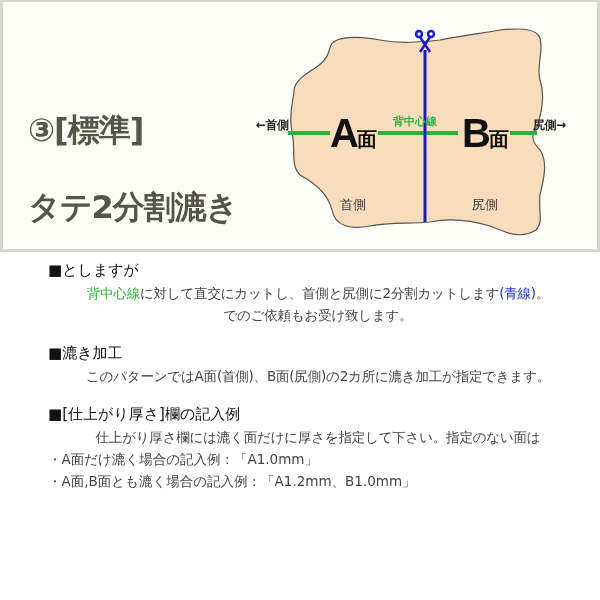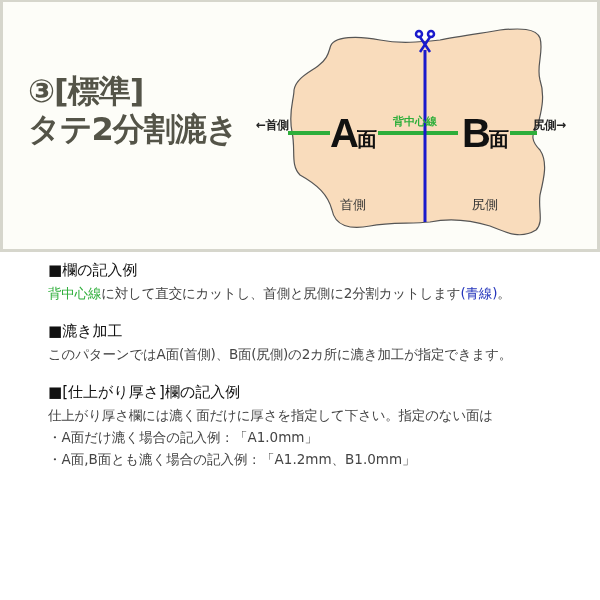--- a/index.html
+++ b/index.html
@@ -11,21 +11,21 @@
       background: #fdfdf8;
       border: 3px solid #d6d6cc;
       border-top-width: 2px;
     }
     .headline {
       position: absolute; left: 28px; top: 72px;
       color: #545448; font-weight: bold;
       font-family: "DejaVu Sans", sans-serif;
       font-size: 32px; line-height: 38px; letter-spacing: -1px;
     }
-    .headline div { white-space: nowrap; }
+    .headline div { white-space: nowrap; margin-top: 39px; }
 
     .diagram { position: absolute; left: 0; top: 0; width: 600px; height: 252px; }
 
     .side-label {
       position: absolute; font-size: 12px; font-weight: bold; color: #222;
       white-space: nowrap; letter-spacing: -0.5px;
     }
     .face-letter {
       position: absolute; font-family: "Liberation Sans", sans-serif;
       font-size: 40px; font-weight: bold; color: #111; line-height: 40px;
@@ -41,21 +41,21 @@
     }
 
     .content {
       position: absolute; left: 48px; top: 258px; width: 540px;
       font-size: 13.5px; line-height: 22px; color: #444;
     }
     .section-title {
       font-size: 15px; color: #111; line-height: 24px; margin-top: 15px; white-space: nowrap;
     }
     .section-title:first-child { margin-top: 0; }
-    .para { white-space: nowrap; letter-spacing: -0.2px; }
+    .para { white-space: nowrap; letter-spacing: -0.2px; text-align: center; }
     .green { color: #2eae3a; }
     .blue { color: #2233bb; }
     .bullet { white-space: nowrap; padding-left: 0; }
   </style>
 </head>
 <body>
 
 <div class="panel"></div>
 
 <div class="headline">
@@ -101,22 +101,23 @@
 
 <div class="face-letter" style="left:330px; top:113px;">A</div>
 <div class="face-kanji" style="left:357px; top:129px;">面</div>
 <div class="face-sub" style="left:340px; top:150px;">首側</div>
 
 <div class="face-letter" style="left:462px; top:113px;">B</div>
 <div class="face-kanji" style="left:489px; top:129px;">面</div>
 <div class="face-sub" style="left:472px; top:150px;">尻側</div>
 
 <div class="content">
-  <div class="section-title">■欄の記入例</div>
+  <div class="section-title">■としますが</div>
   <div class="para"><span class="green">背中心線</span><span>に対して直交にカットし、首側と尻側に2分割カットします</span><span class="blue">(青線)</span><span>。</span></div>
+  <div class="para">でのご依頼もお受け致します。</div>
 
   <div class="section-title">■漉き加工</div>
   <div class="para">このパターンではA面(首側)、B面(尻側)の2カ所に漉き加工が指定できます。</div>
 
   <div class="section-title">■[仕上がり厚さ]欄の記入例</div>
   <div class="para">仕上がり厚さ欄には漉く面だけに厚さを指定して下さい。指定のない面は</div>
   <div class="bullet">・A面だけ漉く場合の記入例：「A1.0mm」</div>
   <div class="bullet">・A面,B面とも漉く場合の記入例：「A1.2mm、B1.0mm」</div>
 </div>
 

